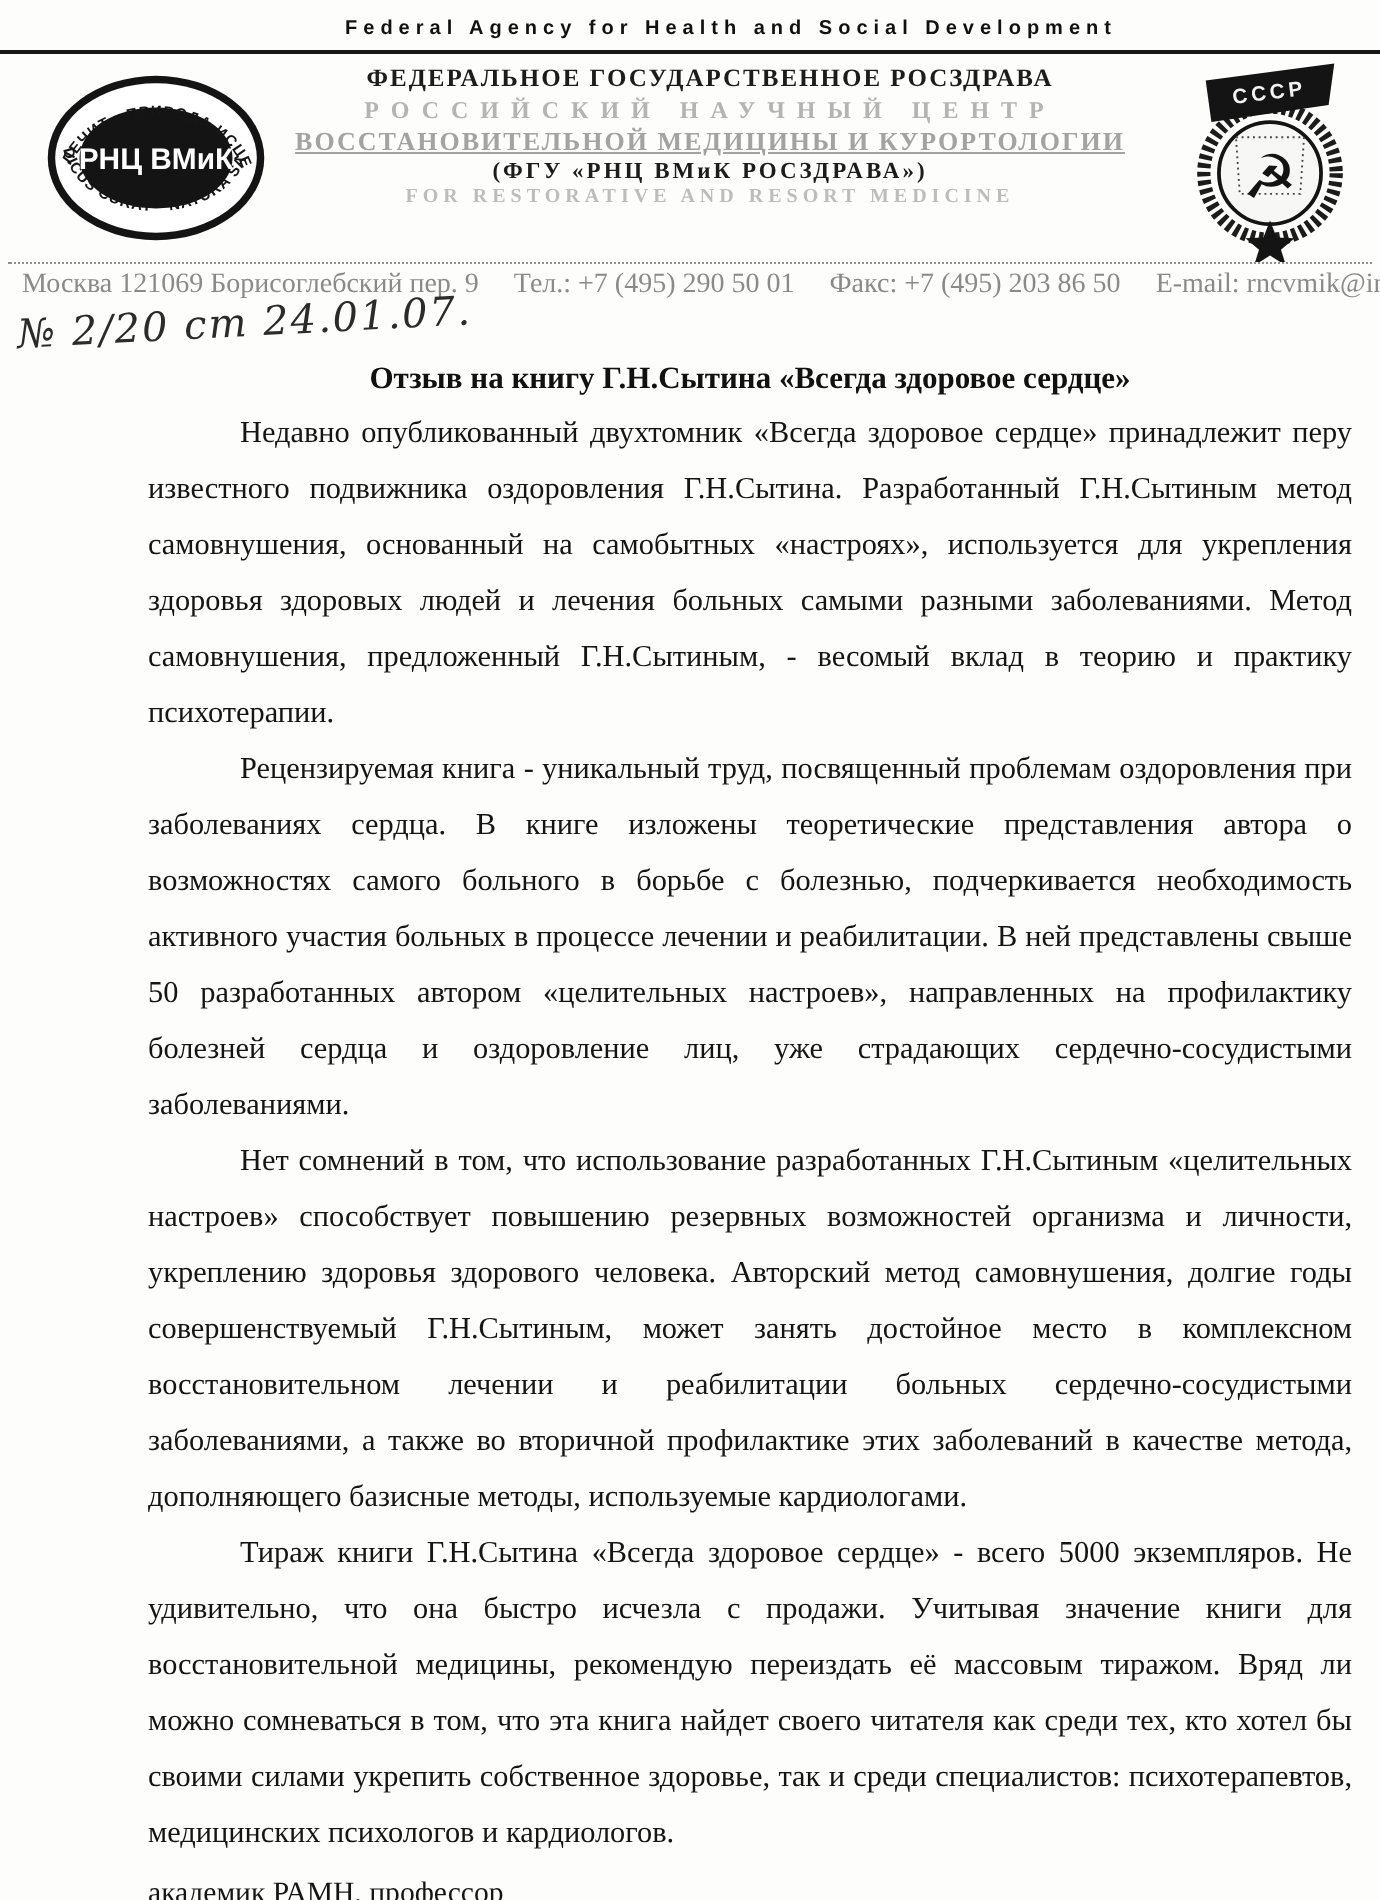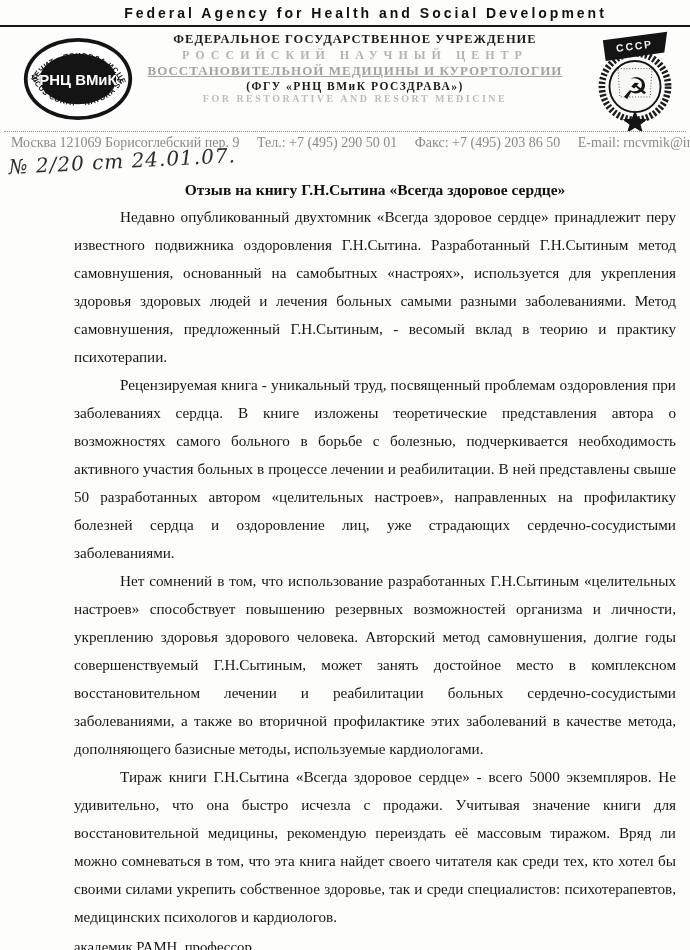--- a/index.html
+++ b/index.html
@@ -10,21 +10,21 @@
     position:relative;
   }
   
   .top-banner{
     padding:4px 0 3px 0;
     border-bottom:2px solid #161616;
     text-align:center;
   }
   .top-banner span{
     font-family:"Liberation Sans",sans-serif;
-    font-weight:bold;font-size:14px;letter-spacing:3px;
+    font-weight:bold;font-size:10px;letter-spacing:3px;
     color:#111;
     margin-left:41px;
   }
   
   .letterhead{position:relative;height:102px;}
   .seal-left{position:absolute;left:22px;top:8px;width:112px;height:88px;}
   .emblem-right{position:absolute;right:6px;top:0px;width:98px;height:104px;}
   .org-block{
     position:absolute;left:130px;right:110px;top:5px;
     text-align:center;line-height:1.25;
@@ -101,21 +101,21 @@
     <text class="seal-arc-text">
       <textPath href="#arcTop" startOffset="50%" text-anchor="middle">ВРАЧ ЛЕЧИТ • ПРИРОДА ИСЦЕЛЯЕТ</textPath>
     </text>
     <text class="seal-arc-text">
       <textPath href="#arcBot" startOffset="50%" text-anchor="middle">MEDICUS CURAT • NATURA SANAT</textPath>
     </text>
     <text class="seal-center-text" x="60" y="52" text-anchor="middle">РНЦ ВМиК</text>
   </svg>
 
   <div class="org-block">
-    <div class="org1">ФЕДЕРАЛЬНОЕ ГОСУДАРСТВЕННОЕ УЧРЕЖДЕНИЕ</div>
+    <div class="org1">ФЕДЕРАЛЬНОЕ ГОСУДАРСТВЕННОЕ РОСЗДРАВА</div>
     <div class="org2">РОССИЙСКИЙ НАУЧНЫЙ ЦЕНТР</div>
     <div class="org3">ВОССТАНОВИТЕЛЬНОЙ МЕДИЦИНЫ И КУРОРТОЛОГИИ</div>
     <div class="org4">(ФГУ «РНЦ ВМиК РОСЗДРАВА»)</div>
     <div class="org6">FOR RESTORATIVE AND RESORT MEDICINE</div>
   </div>
 
   <svg class="emblem-right" viewBox="0 0 100 110">
 
     <circle cx="50" cy="63" r="35" fill="none" stroke="#1c1c1c" stroke-width="7" stroke-dasharray="2.5,2"></circle>
     <circle cx="50" cy="63" r="27" fill="#f7f7f5" stroke="#141414" stroke-width="2"></circle>

